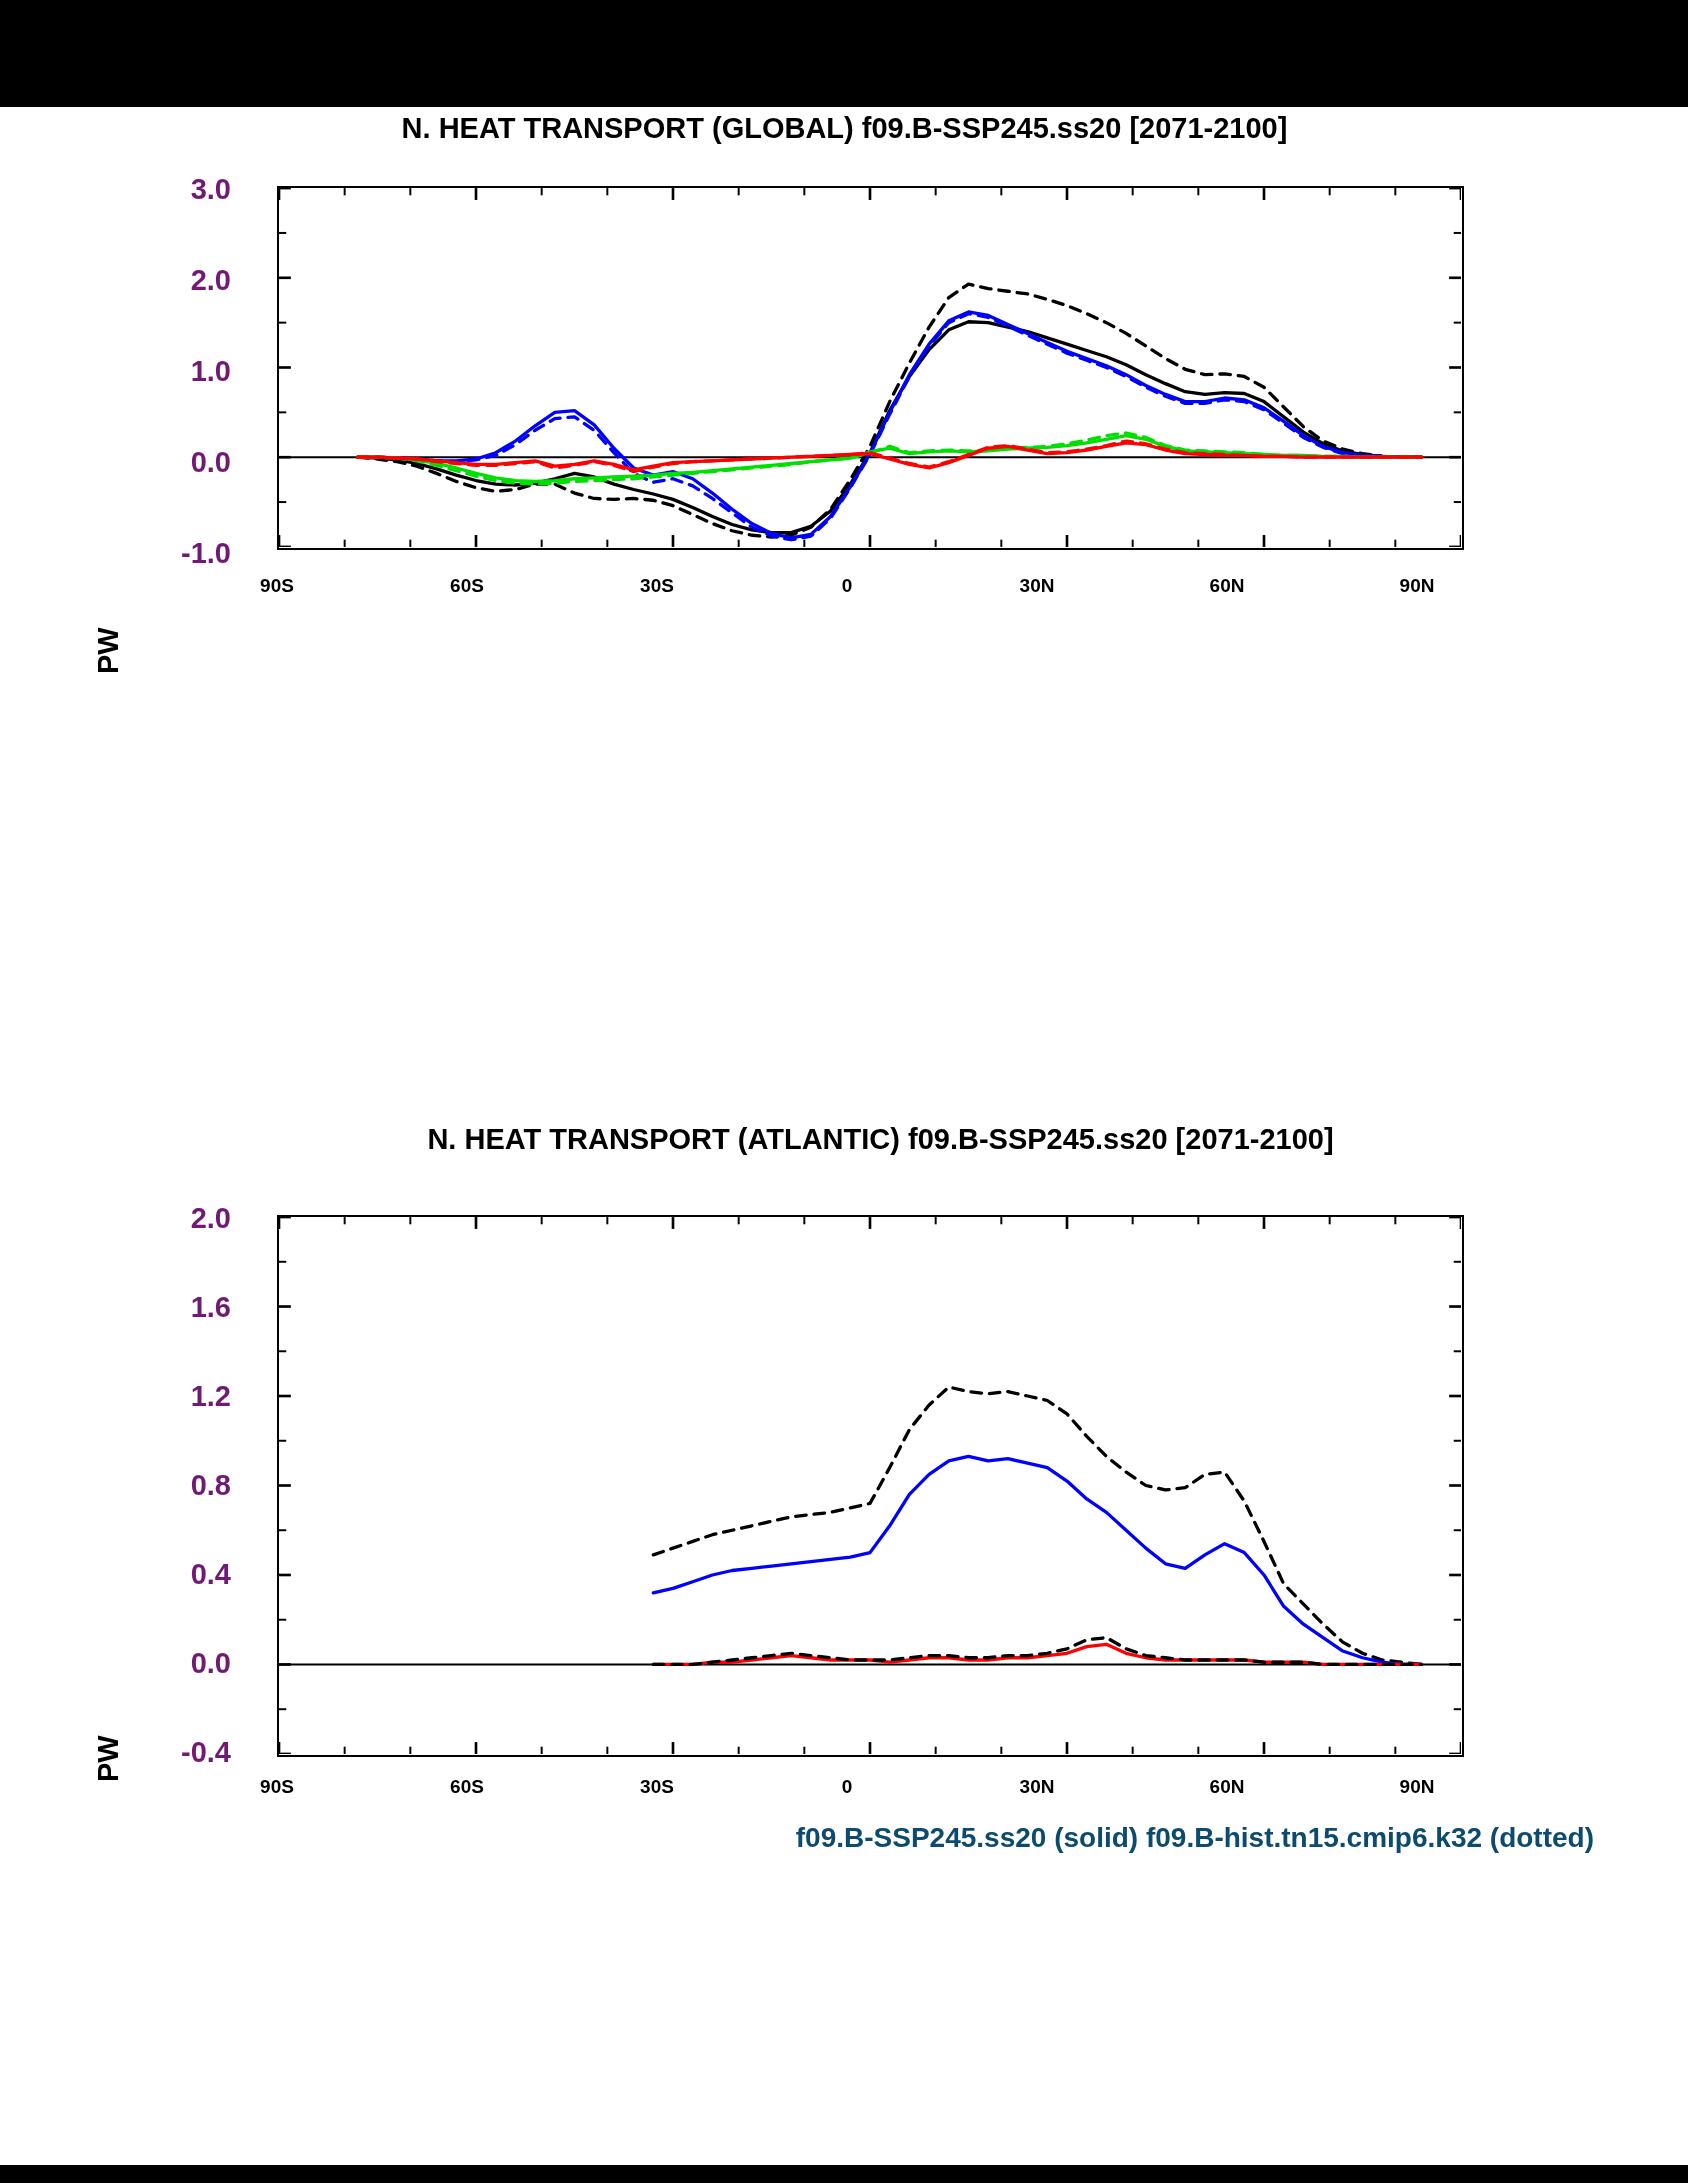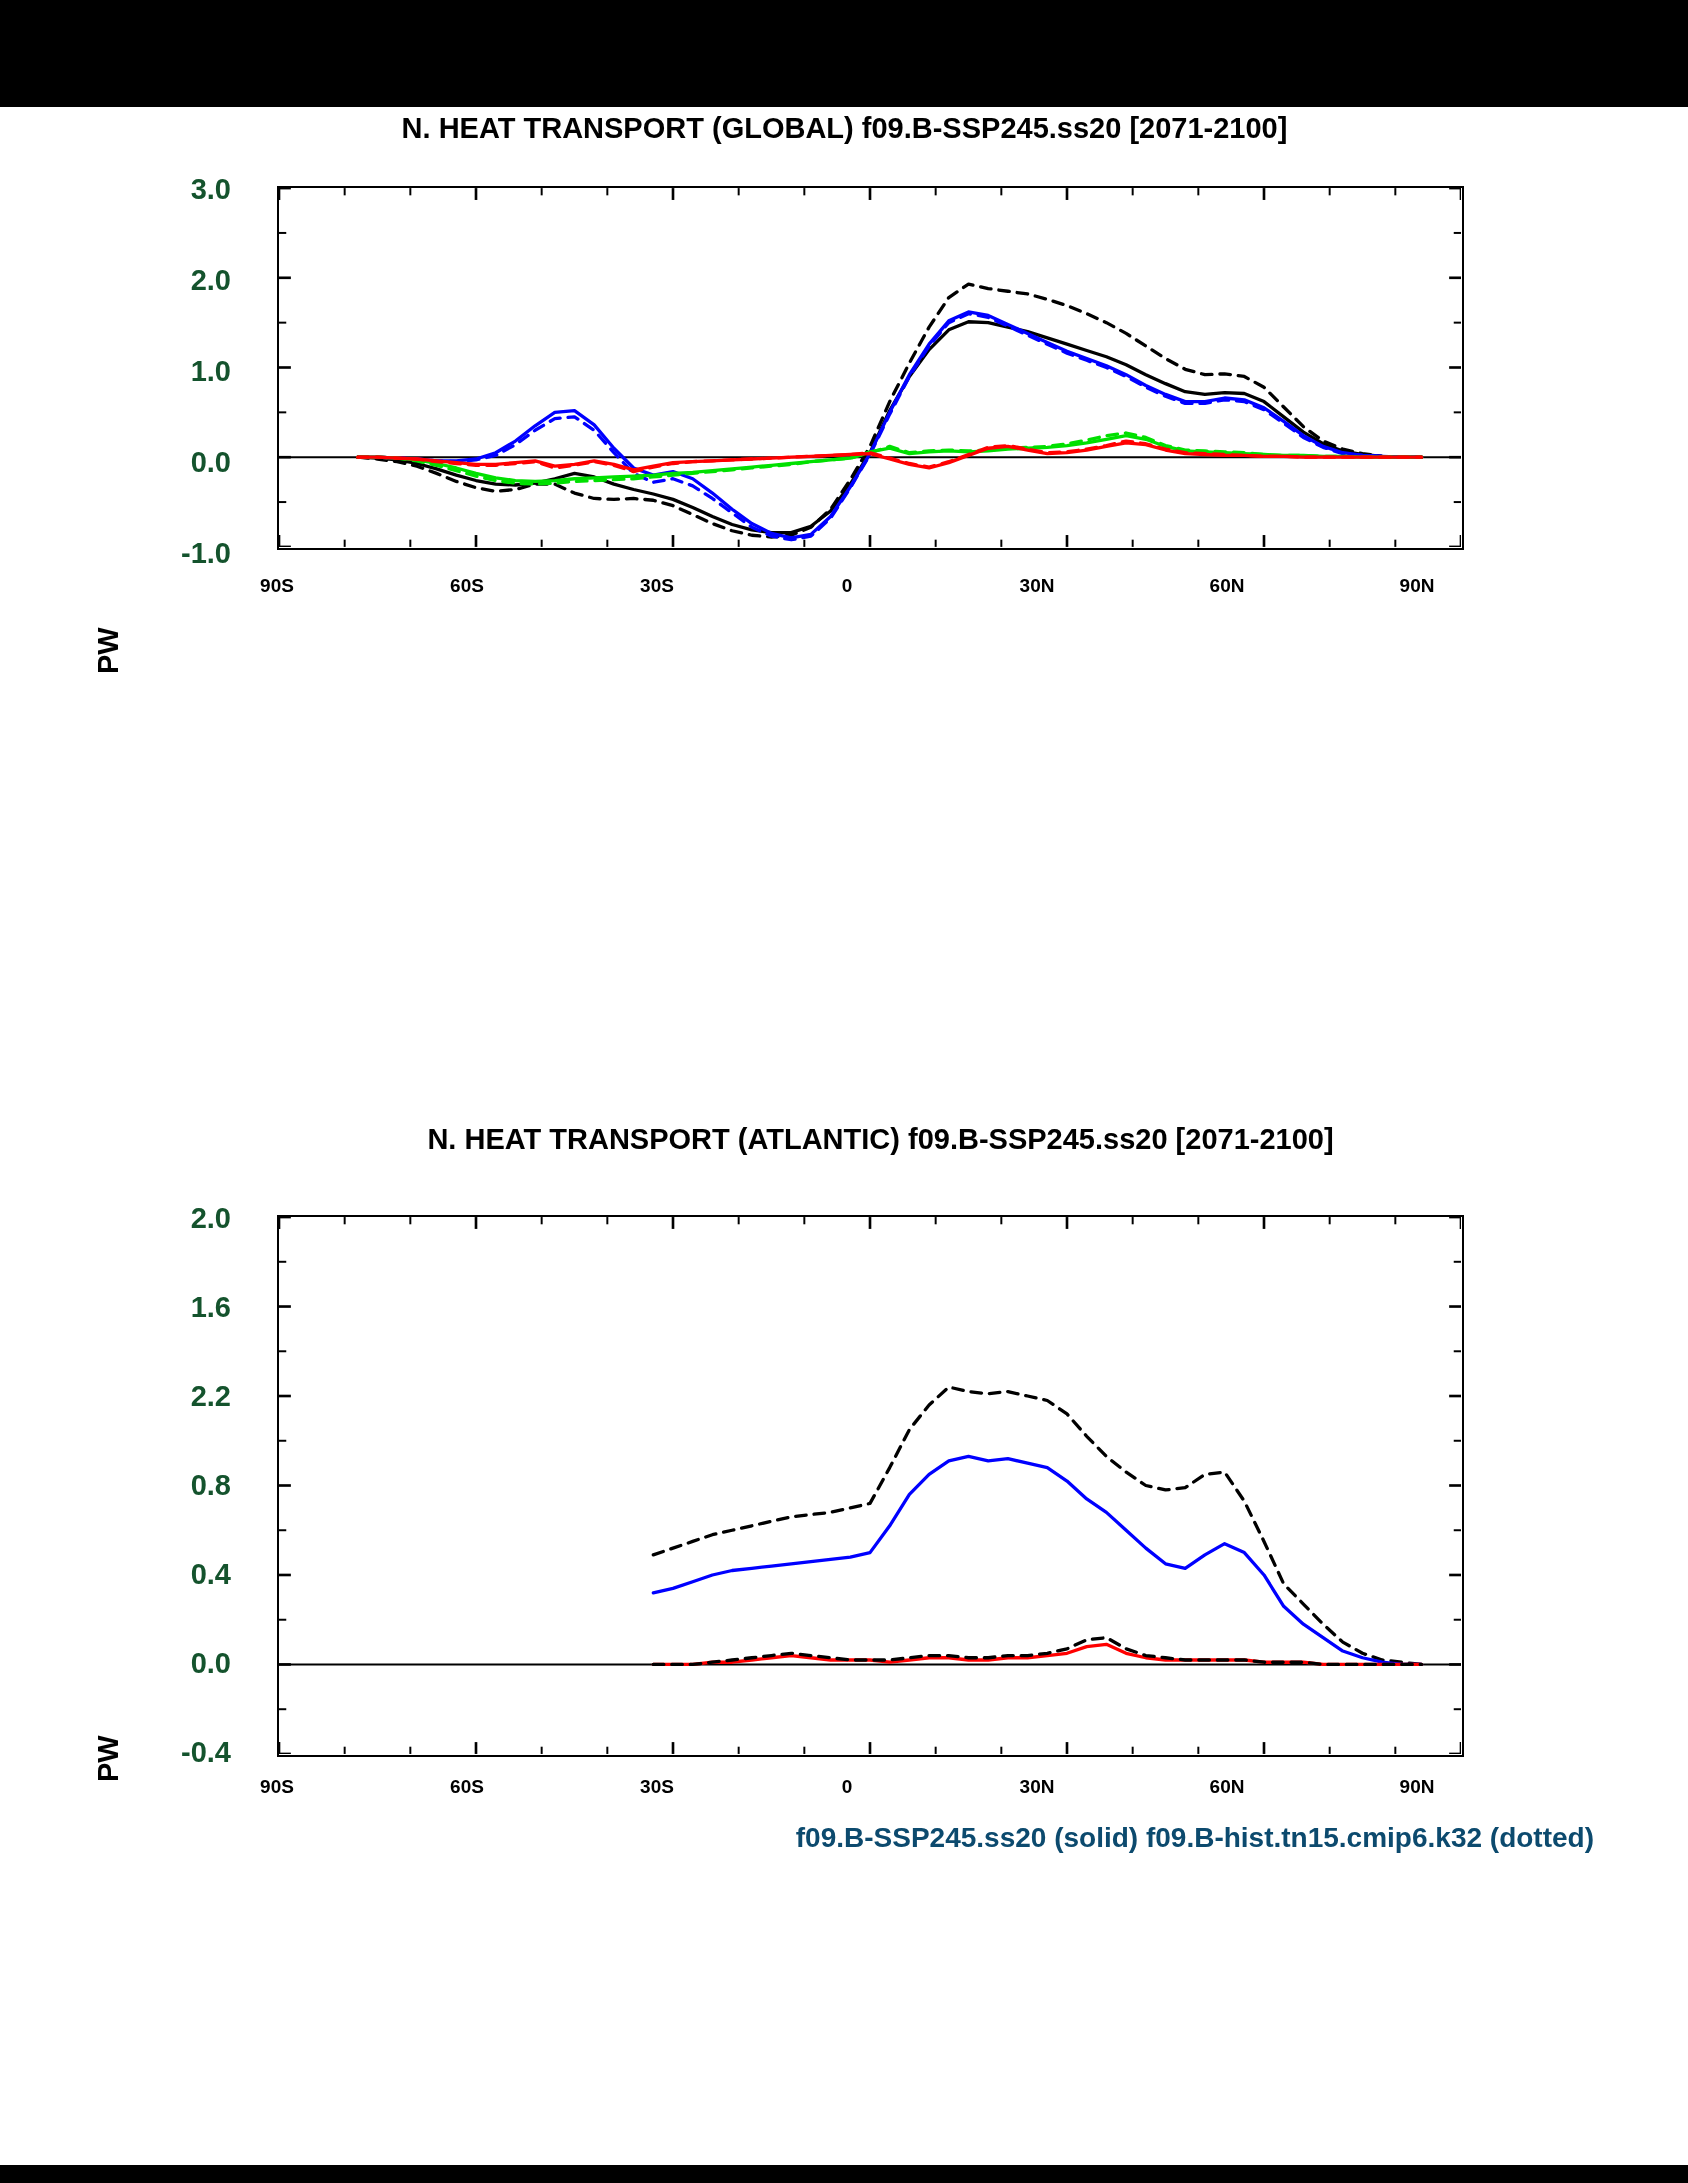--- a/index.html
+++ b/index.html
@@ -36,21 +36,21 @@
   }
   .ylabel {
     position:absolute;
     font-size:29px; font-weight:bold; color:#000;
     transform:rotate(-90deg);
     transform-origin:left top;
     white-space:nowrap;
   }
   .ytick {
     position:absolute;
-    font-size:29px; font-weight:bold; color:#14532d;
+    font-size:29px; font-weight:bold; color:#701a75;
     text-align:right; white-space:nowrap;
   }
   .xtick {
     position:absolute;
     font-size:19px; font-weight:bold; color:#000;
     text-align:center; white-space:nowrap;
   }
   .legend {
     position:absolute;
     font-size:28px; font-weight:bold;
@@ -174,21 +174,21 @@
     </div>
 
     <div class="panel" id="panel-atlantic">
 
       <div class="panel-title" style="top:6.6px;padding-left:36px;">N. HEAT TRANSPORT (ATLANTIC) f09.B-SSP245.ss20 [2071-2100]</div>
 
       <div class="ylabel" style="left:92px; top:666px;">PW</div>
 
       <div class="ytick" style="left:66px; top:86px; width:165px;">2.0</div>
       <div class="ytick" style="left:66px; top:175px; width:165px;">1.6</div>
-      <div class="ytick" style="left:66px; top:264px; width:165px;">2.2</div>
+      <div class="ytick" style="left:66px; top:264px; width:165px;">1.2</div>
       <div class="ytick" style="left:66px; top:353px; width:165px;">0.8</div>
       <div class="ytick" style="left:66px; top:442px; width:165px;">0.4</div>
       <div class="ytick" style="left:66px; top:531px; width:165px;">0.0</div>
       <div class="ytick" style="left:57px; top:620px; width:174px;">-0.4</div>
 
       <div class="xtick" style="left:211px; top:660px; width:132px;">90S</div>
       <div class="xtick" style="left:401px; top:660px; width:132px;">60S</div>
       <div class="xtick" style="left:591px; top:660px; width:132px;">30S</div>
       <div class="xtick" style="left:781px; top:660px; width:132px;">0</div>
       <div class="xtick" style="left:971px; top:660px; width:132px;">30N</div>

